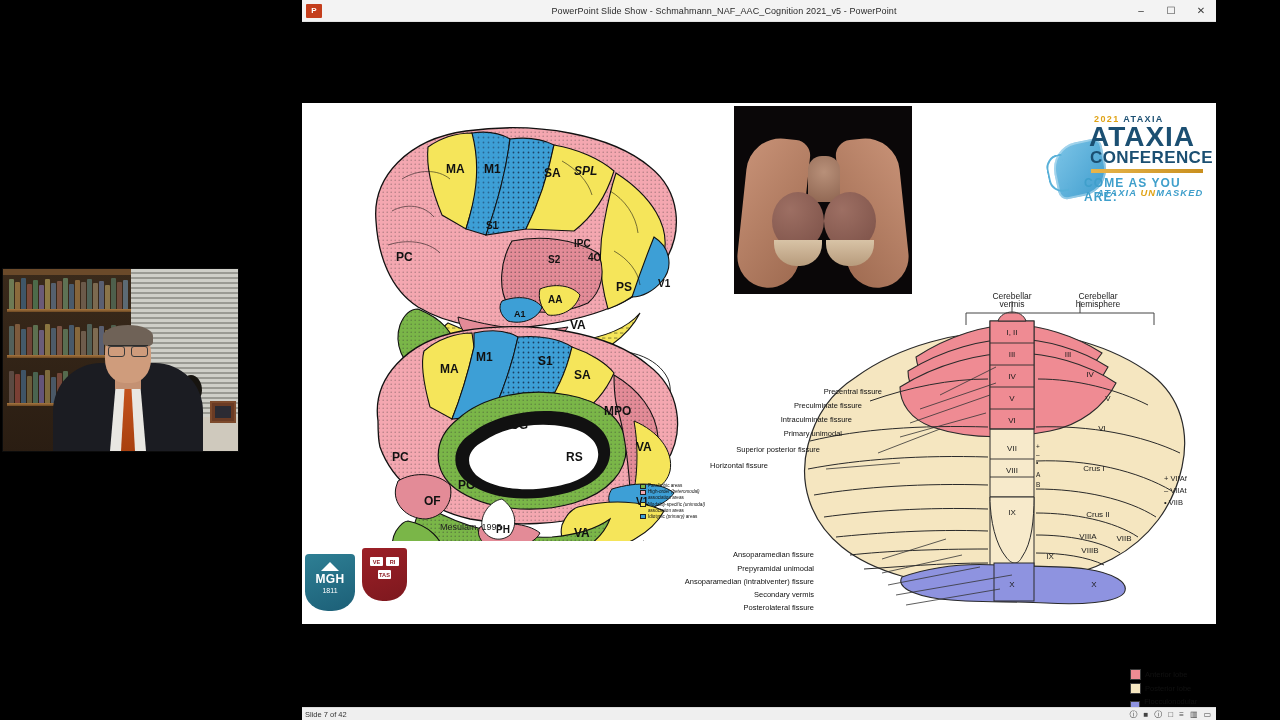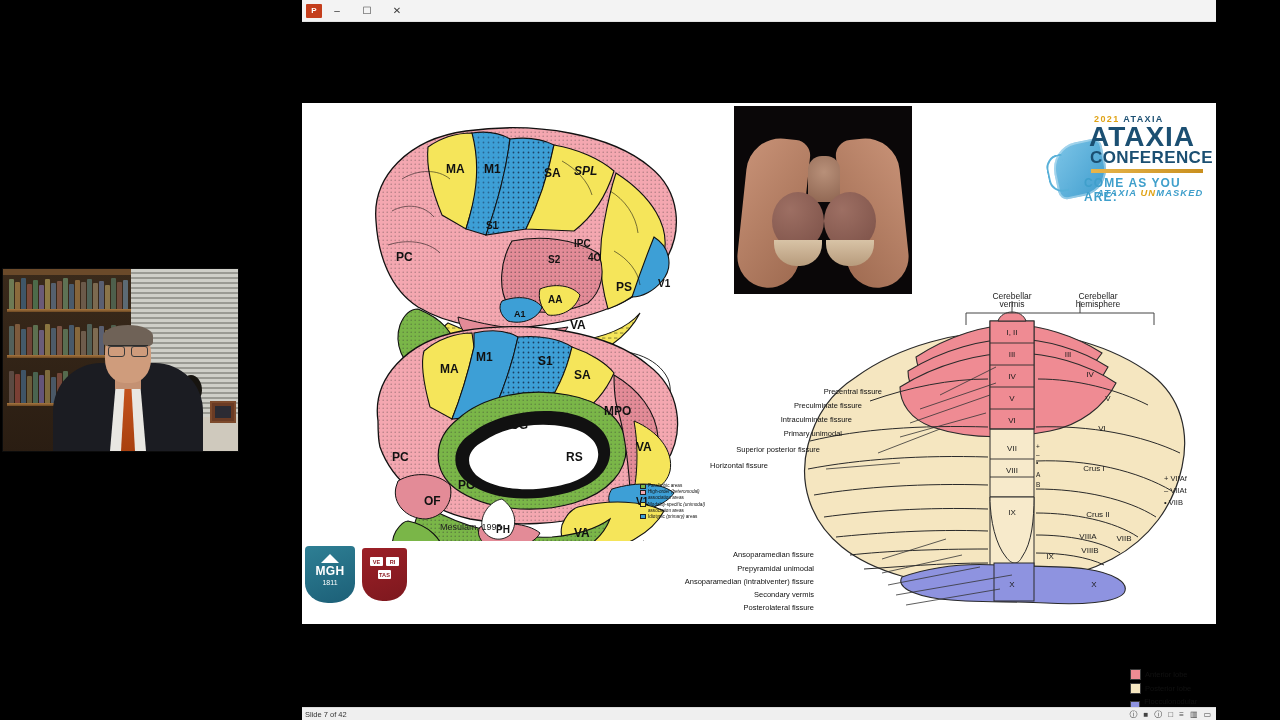--- a/index.html
+++ b/index.html
@@ -216,21 +216,21 @@
   
   .cb-fig { position: absolute; left: 448px; top: 188px; width: 458px; height: 330px; }
   .cb-svg { position: absolute; left: 0; top: 0; }
   .cb-legend { position: absolute; left: 380px; top: 378px; font-size: 7.5px; color: #111; }
   .cb-legend .row { display: flex; align-items: center; gap: 4px; margin-bottom: 3px; }
   .cb-legend .sw { width: 11px; height: 11px; border: 1px solid #3a3a3a; }
 
   
   .logos { position: absolute; left: 3px; top: 443px; width: 120px; height: 60px; }
   .mgh-shield {
-    position: absolute; left: 0; top: 0; width: 50px; height: 57px;
+    position: absolute; left: 0; top: 8px; width: 50px; height: 57px;
     background: linear-gradient(160deg,#2e7f94,#1c5f77);
     border-radius: 4px 4px 46% 46% / 4px 4px 34% 34%;
     color: #fff; text-align: center;
   }
   .mgh-shield .arch {
     margin: 8px auto 1px; width: 18px; height: 9px;
     background: #fff; clip-path: polygon(50% 0, 100% 100%, 0 100%);
   }
   .mgh-shield .mgh { font-size: 12px; font-weight: bold; letter-spacing: .3px; }
   .mgh-shield .yr { font-size: 7px; margin-top: 1px; }
@@ -347,20 +347,21 @@
       <div class="wc-head"></div>
       <div class="wc-hair"></div>
       <div class="wc-glasses"></div>
     </div>
   </div>
 
   <div class="ppt-window">
 
     <div class="titlebar">
       <div class="tb-icon">P</div>
+      <div class="tb-title">PowerPoint Slide Show  -  Schmahmann_NAF_AAC_Cognition 2021_v5 - PowerPoint</div>
       <div class="tb-controls">
         <div class="tb-btn">–</div>
         <div class="tb-btn">☐</div>
         <div class="tb-btn close">✕</div>
       </div>
     </div>
 
     <div class="slide-stage">
       <div class="slide">
 

